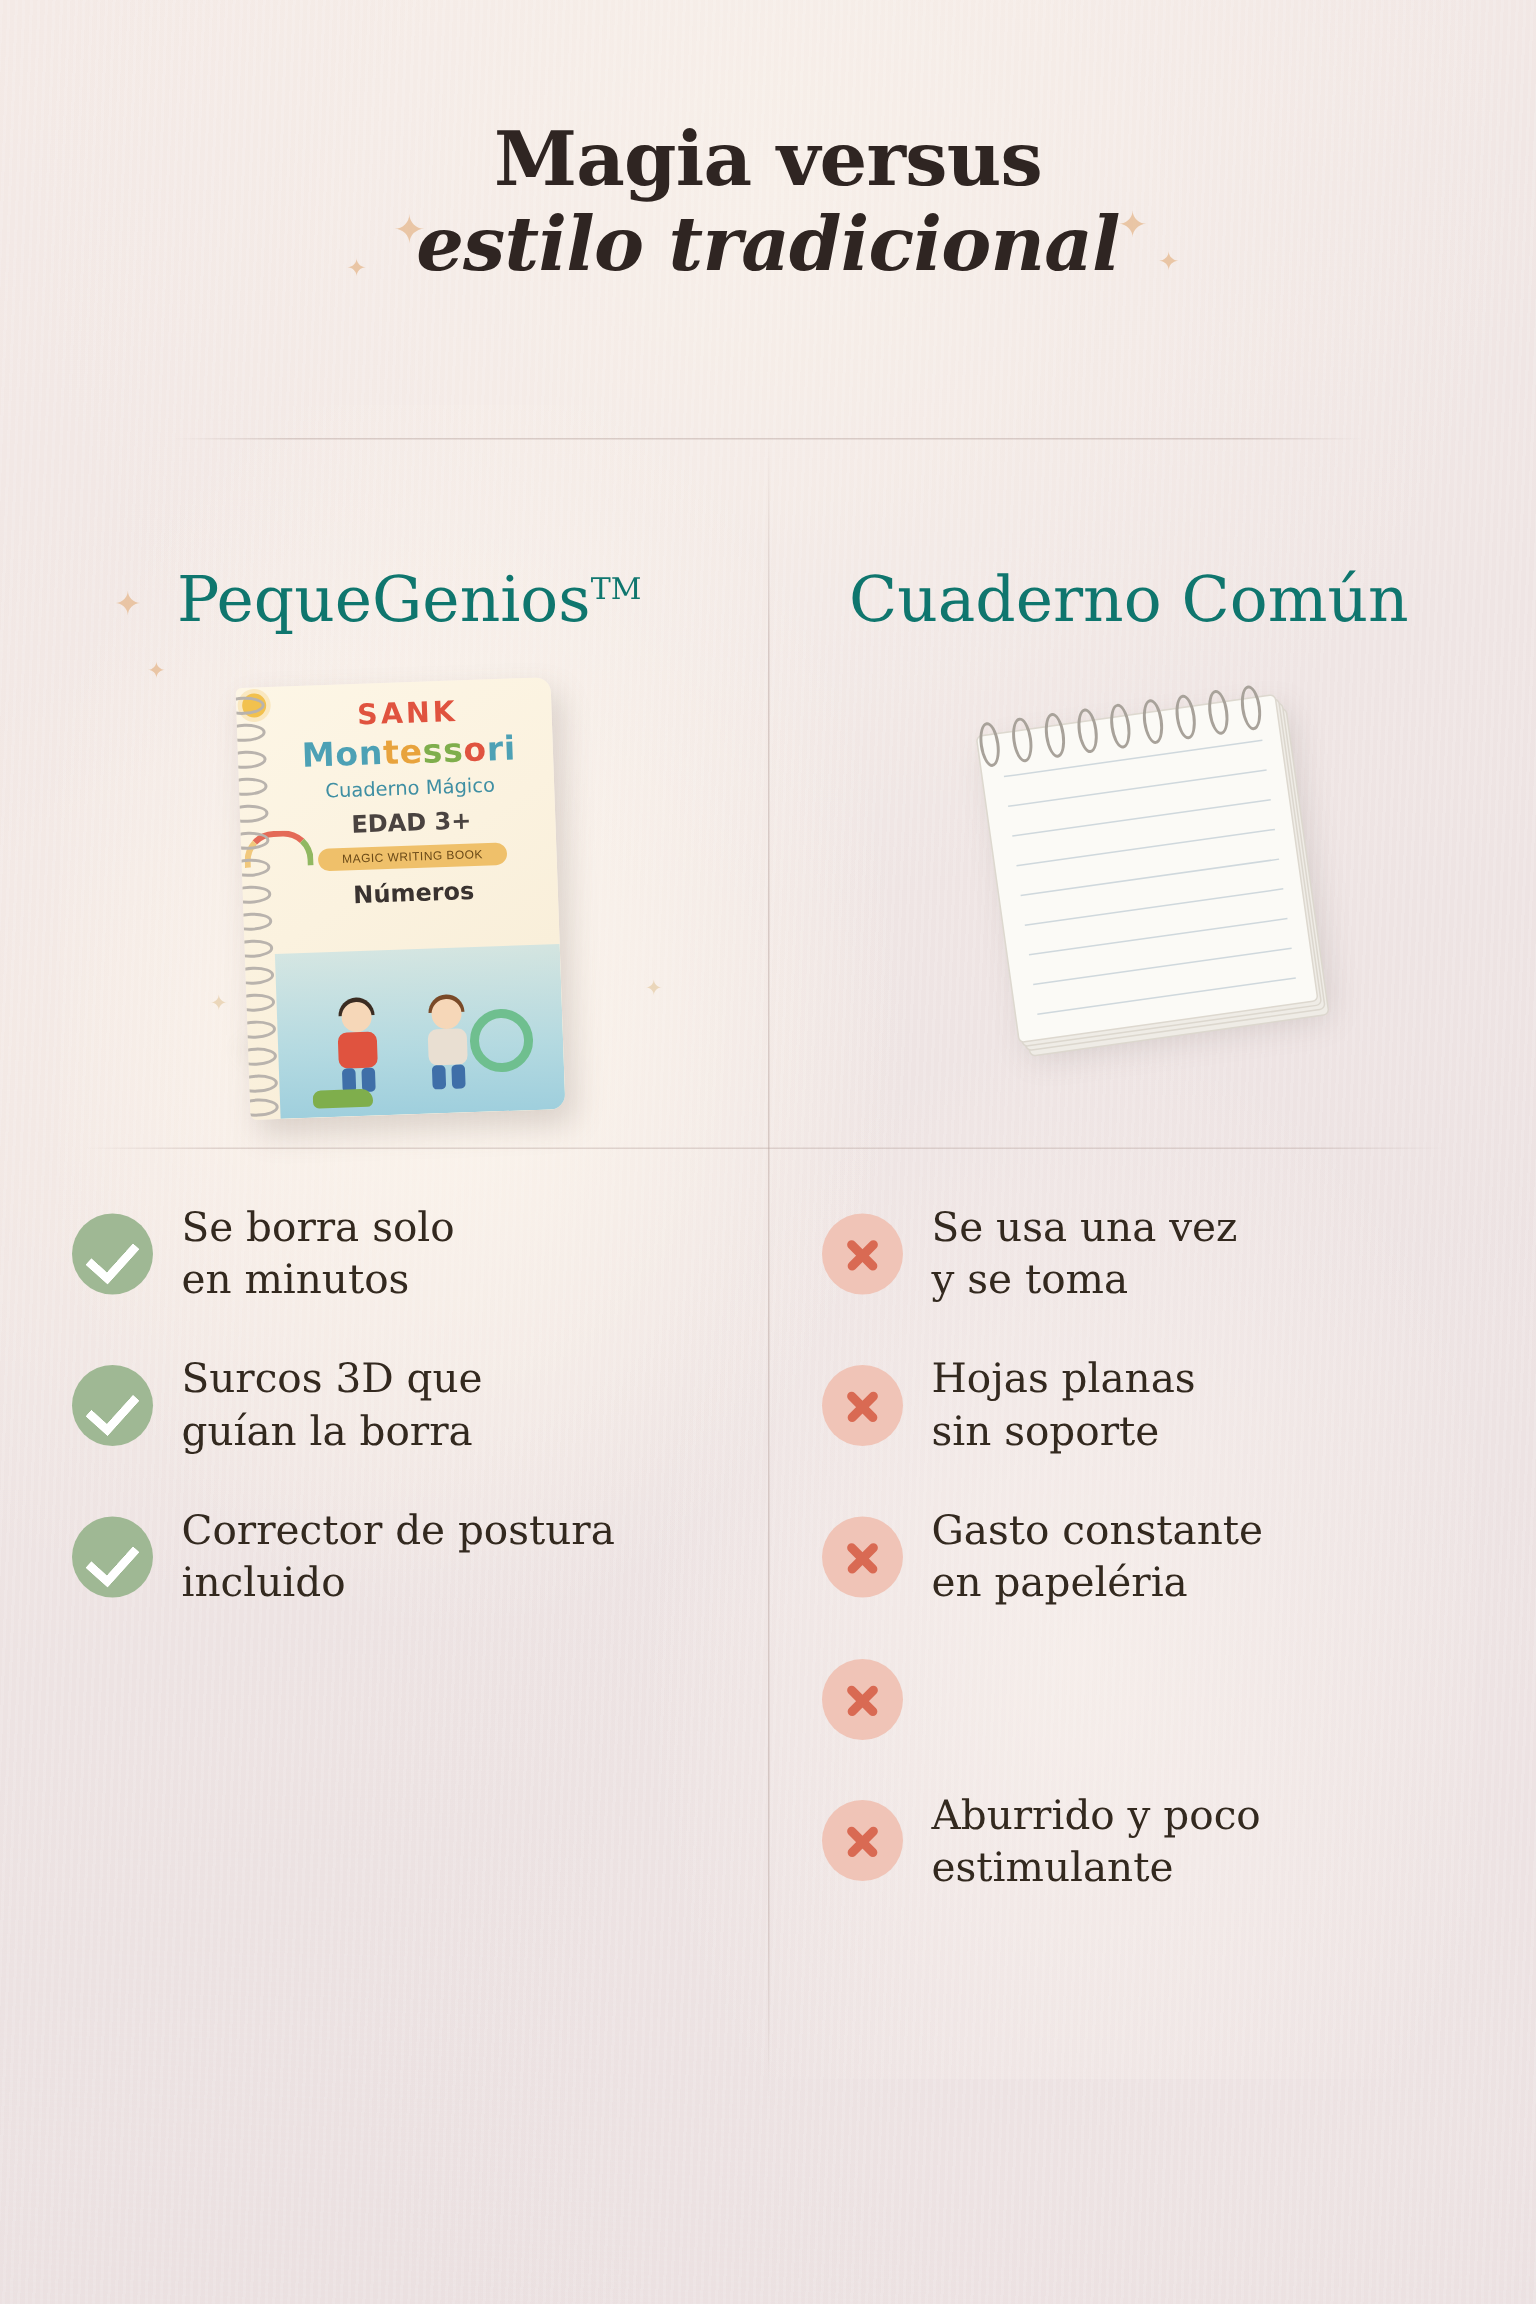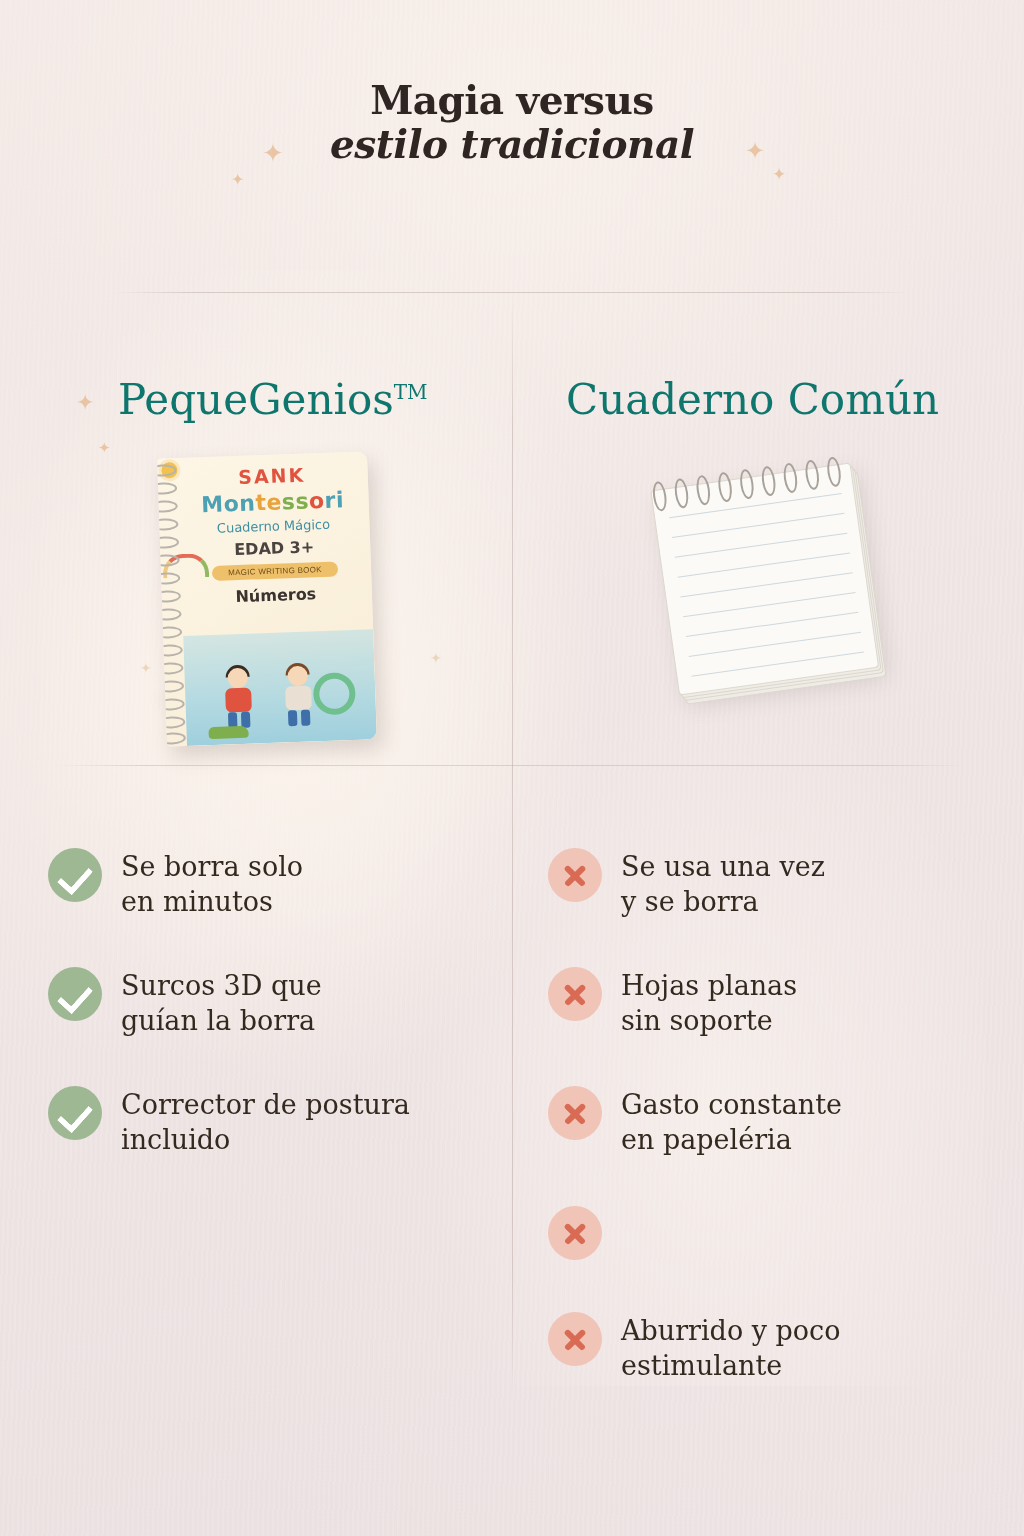--- a/index.html
+++ b/index.html
@@ -54,21 +54,21 @@
   .title-wrap {
     position: absolute;
     top: 78px;
     left: 0;
     width: 100%;
     text-align: center;
   }
   .title {
     font-family: "DejaVu Serif", "Liberation Serif", serif;
     font-weight: 700;
-    font-size: 39px;
+    font-size: 50px;
     line-height: 1.13;
     color: #2f2522;
     letter-spacing: -0.5px;
     margin: 0;
   }
   .title .line2 { display: block; font-style: italic; }
 
   
   .spark {
     position: absolute;
@@ -299,24 +299,23 @@
 
   
   .list {
     position: absolute;
     width: 420px;
   }
   .list.left { left: 48px; top: 800px; }
   .list.right { left: 548px; top: 800px; }
   .item {
     display: flex;
-    align-items: flex-start;
+    align-items: center;
     margin-bottom: 30px;
     min-height: 58px;
-    margin-top: 48px;
   }
   .badge {
     flex: 0 0 auto;
     width: 54px;
     height: 54px;
     border-radius: 50%;
     margin-right: 19px;
     position: relative;
   }
   .badge.ok { background: #9fb894; }
@@ -488,21 +487,21 @@
       <div class="badge ok"></div>
       <div class="item-text">Corrector de postura
 incluido</div>
     </div>
   </div>
 
   <div class="list right">
     <div class="item">
       <div class="badge no"></div>
       <div class="item-text">Se usa una vez
-y se borra</div>
+y se toma</div>
     </div>
     <div class="item">
       <div class="badge no"></div>
       <div class="item-text">Hojas planas
 sin soporte</div>
     </div>
     <div class="item">
       <div class="badge no"></div>
       <div class="item-text">Gasto constante
 en papeléria</div>

